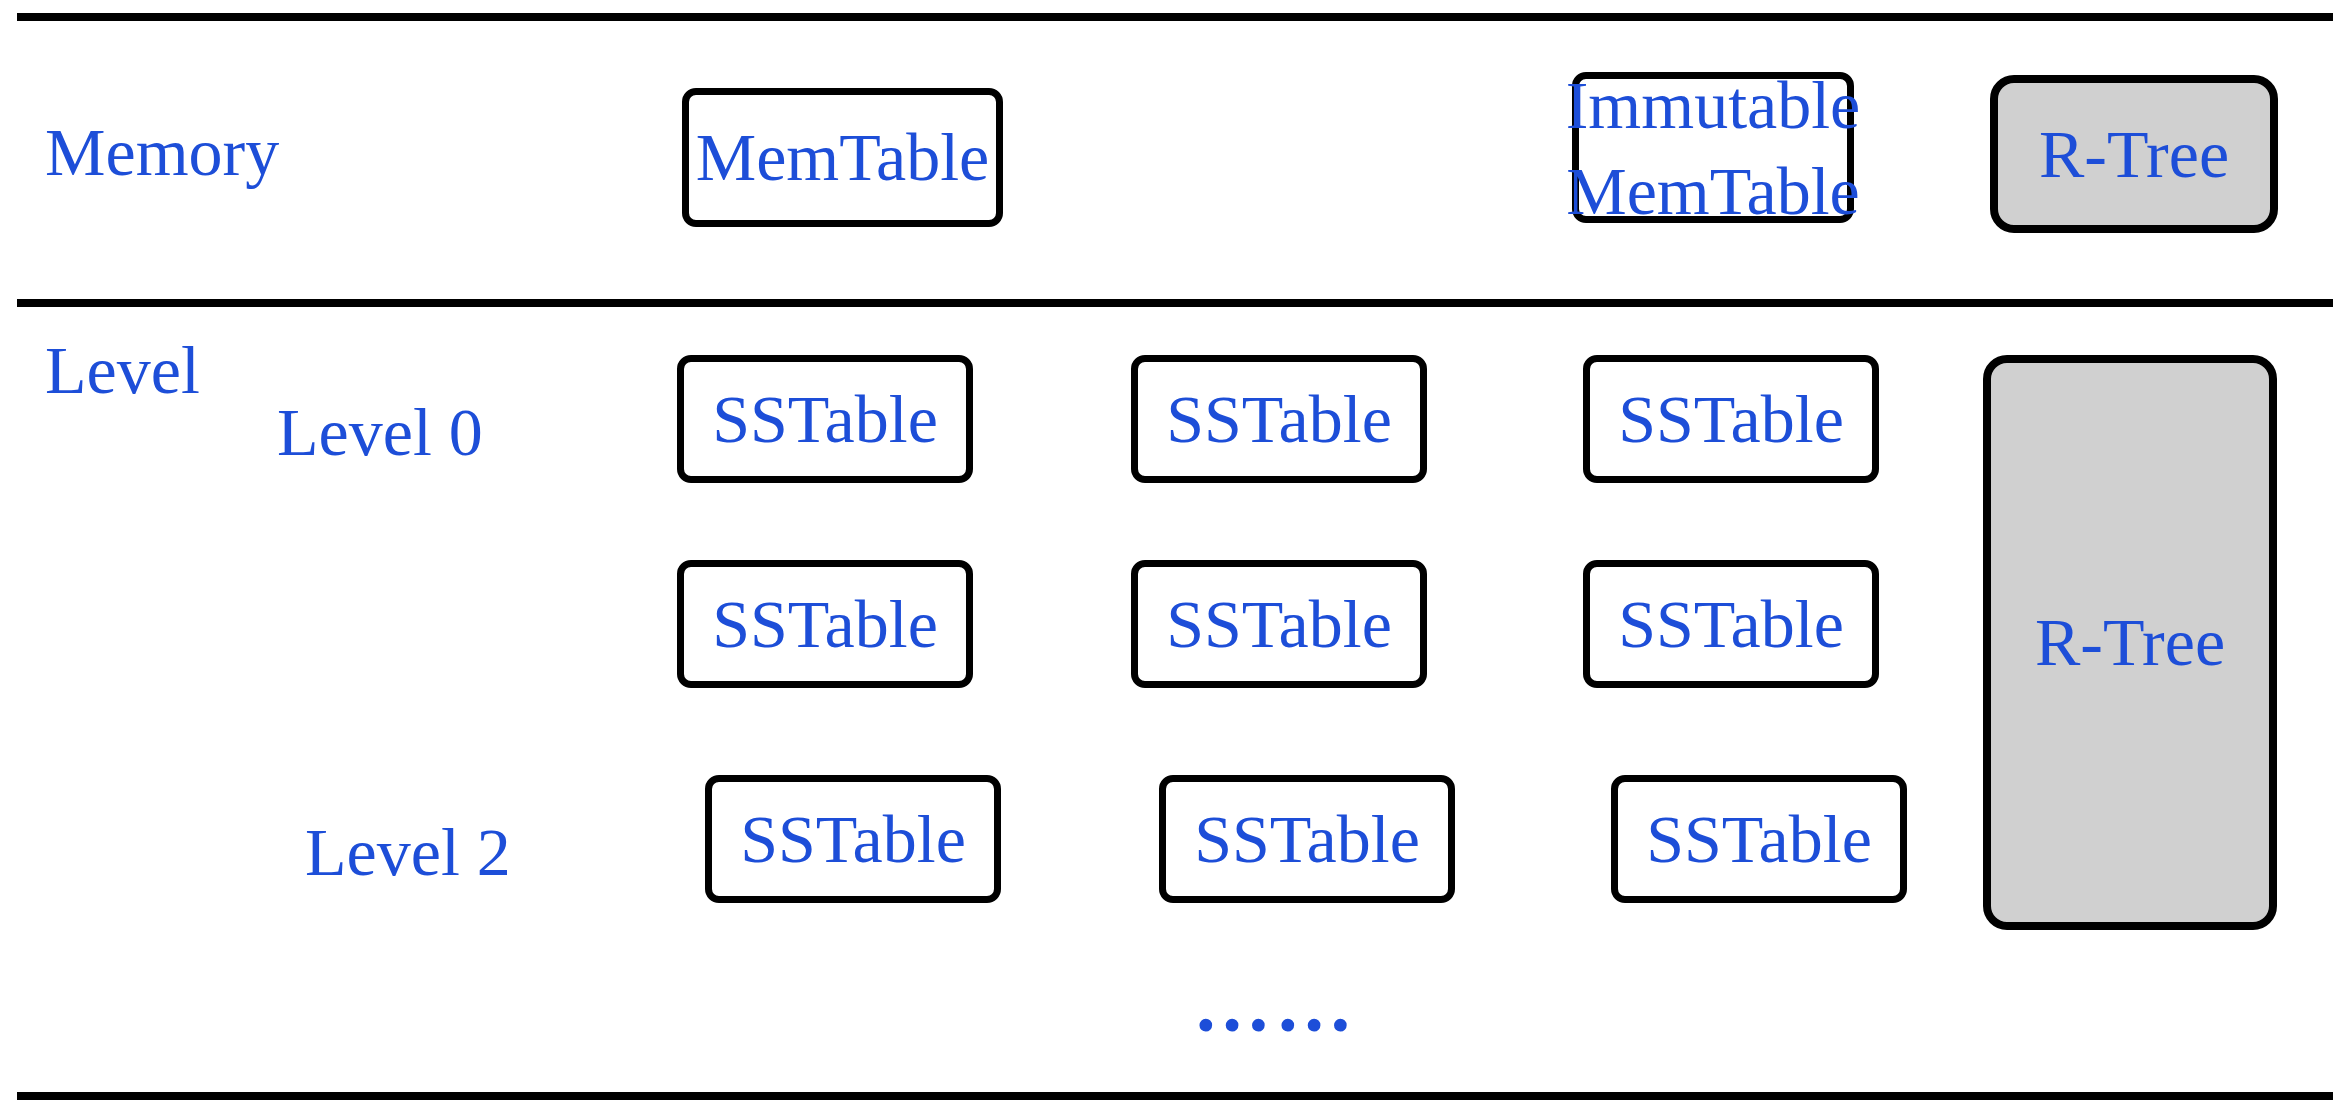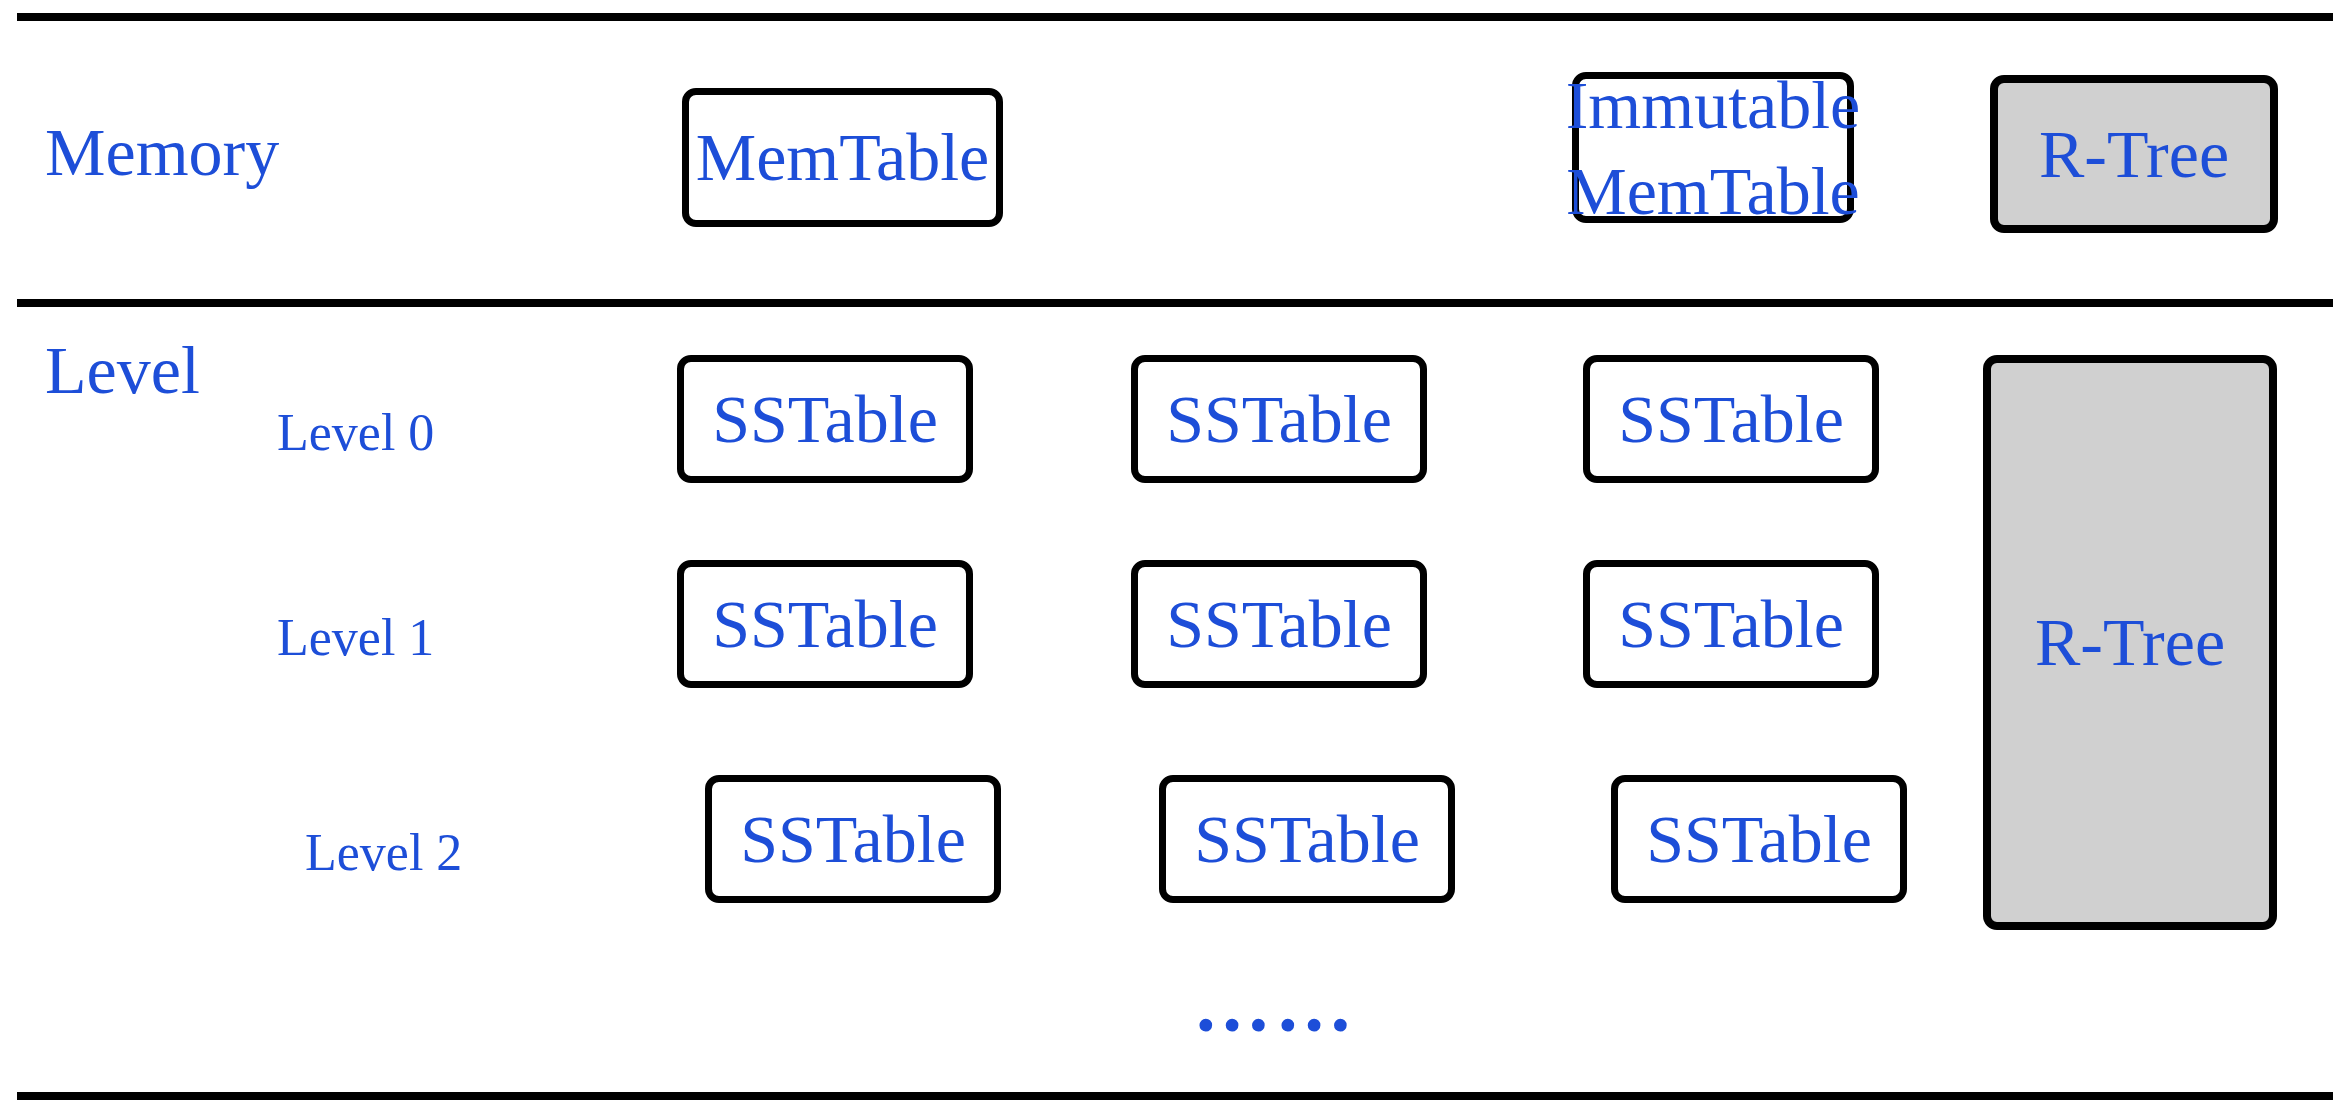--- a/index.html
+++ b/index.html
@@ -36,21 +36,21 @@
   .memory-label { left: 45px; top: 118px; }
   .disk-label   { left: 45px; top: 336px; }
 
   .level-label {
     position: absolute;
     left: 277px;
     width: 230px;
     height: 154px;
     display: flex;
     align-items: center;
-    font-size: 52px;
+    font-size: 68px;
     white-space: nowrap;
   }
   .row0 { top: 355px; }
   .row1 { top: 560px; }
   .row2 { top: 775px; margin-left: 28px; }
 
   .box {
     position: absolute;
     box-sizing: border-box;
     border: 7px solid #000000;
@@ -59,21 +59,21 @@
     display: flex;
     align-items: center;
     justify-content: center;
     font-size: 68px;
     text-align: center;
     white-space: nowrap;
   }
   .box.gray {
     background: var(--rtree-fill, #d0d0d0);
     border-width: 8px;
-    border-radius: 14px;
+    border-radius: 24px;
   }
 
   .memtable-box  { left: 682px;  top: 88px; width: 321px; height: 139px; }
   .immutable-box {
     left: 1572px; top: 72px; width: 282px; height: 151px;
     flex-direction: column;
     line-height: 86px;
     overflow: visible;
   }
   .mem-rtree-box { left: 1990px; top: 75px; width: 288px; height: 158px; }
@@ -120,21 +120,20 @@
 
   <div class="box gray mem-rtree-box">
     <span>R-Tree</span>
   </div>
 
   <div class="hline mid"></div>
 
   <div class="sec-label disk-label">Level</div>
 
   <div class="level-label row0">Level 0</div>
-  <div class="level-label row1">Level 1</div>
   <div class="level-label row2">Level 2</div>
 
   <div class="box sstable row0 col0">
     <span>SSTable</span>
   </div>
   <div class="box sstable row0 col1">
     <span>SSTable</span>
   </div>
   <div class="box sstable row0 col2">
     <span>SSTable</span>

